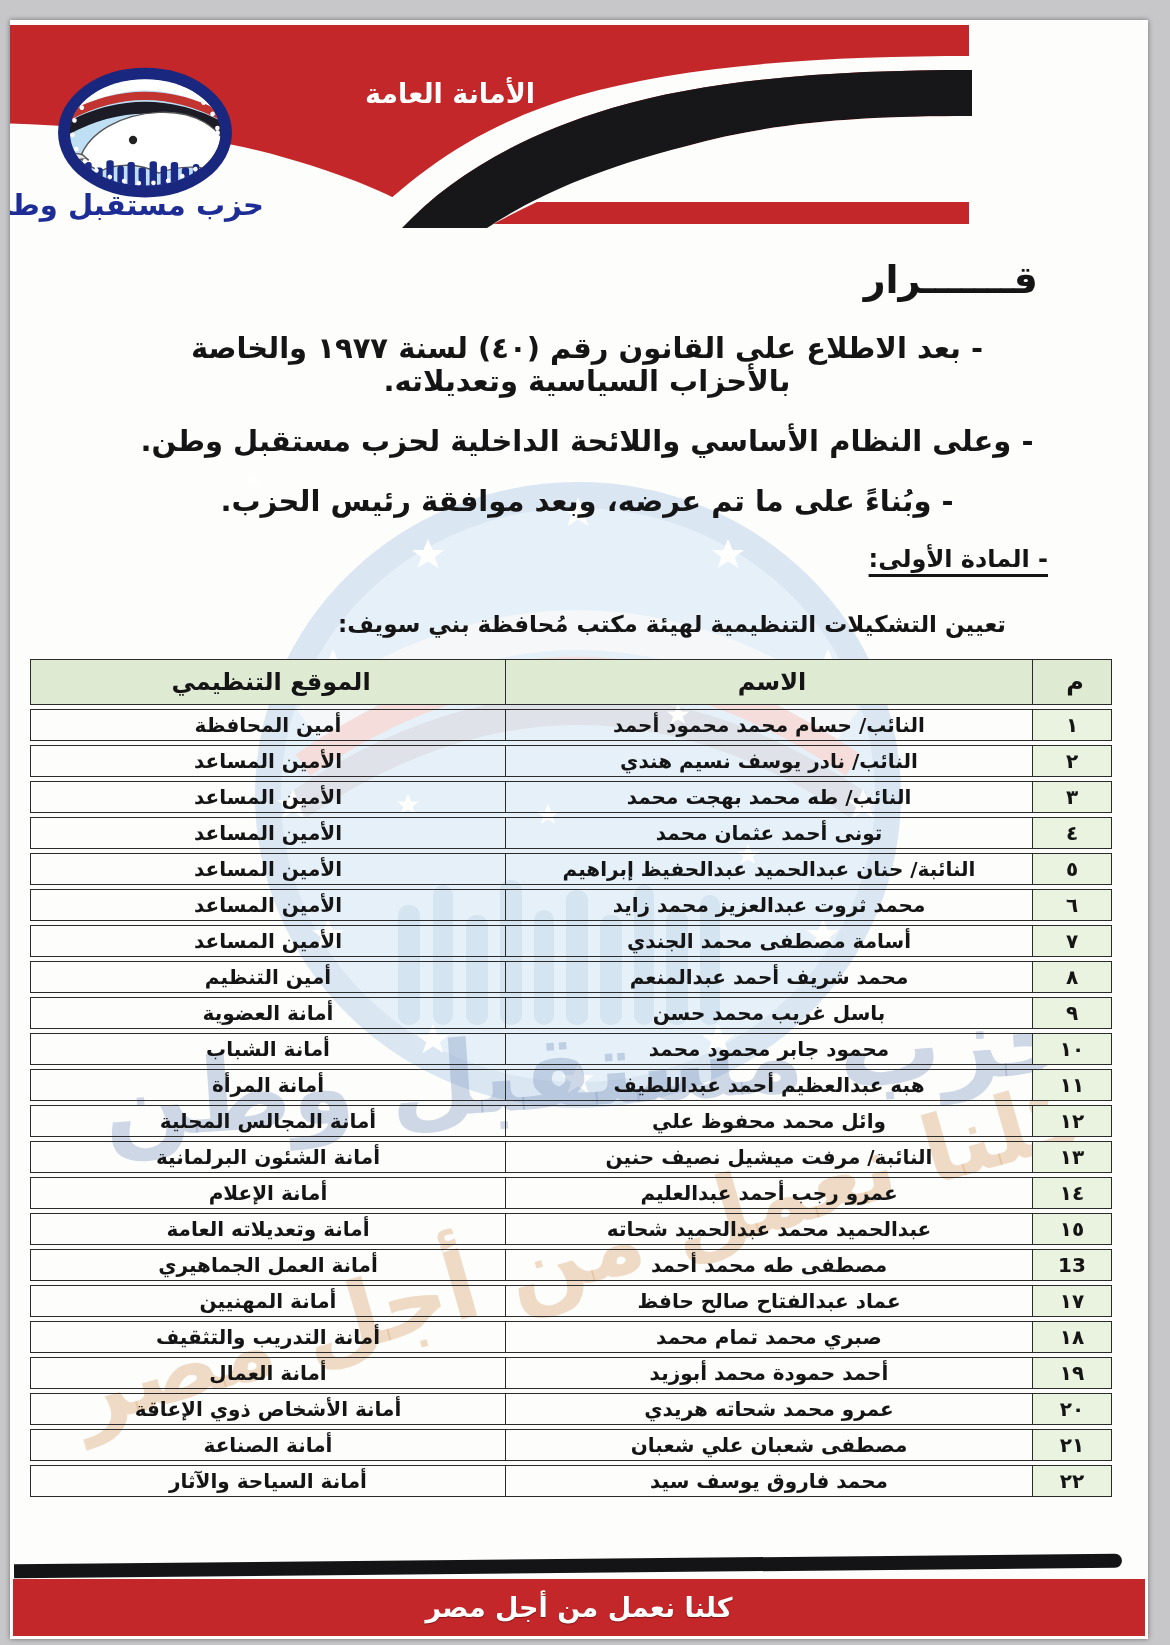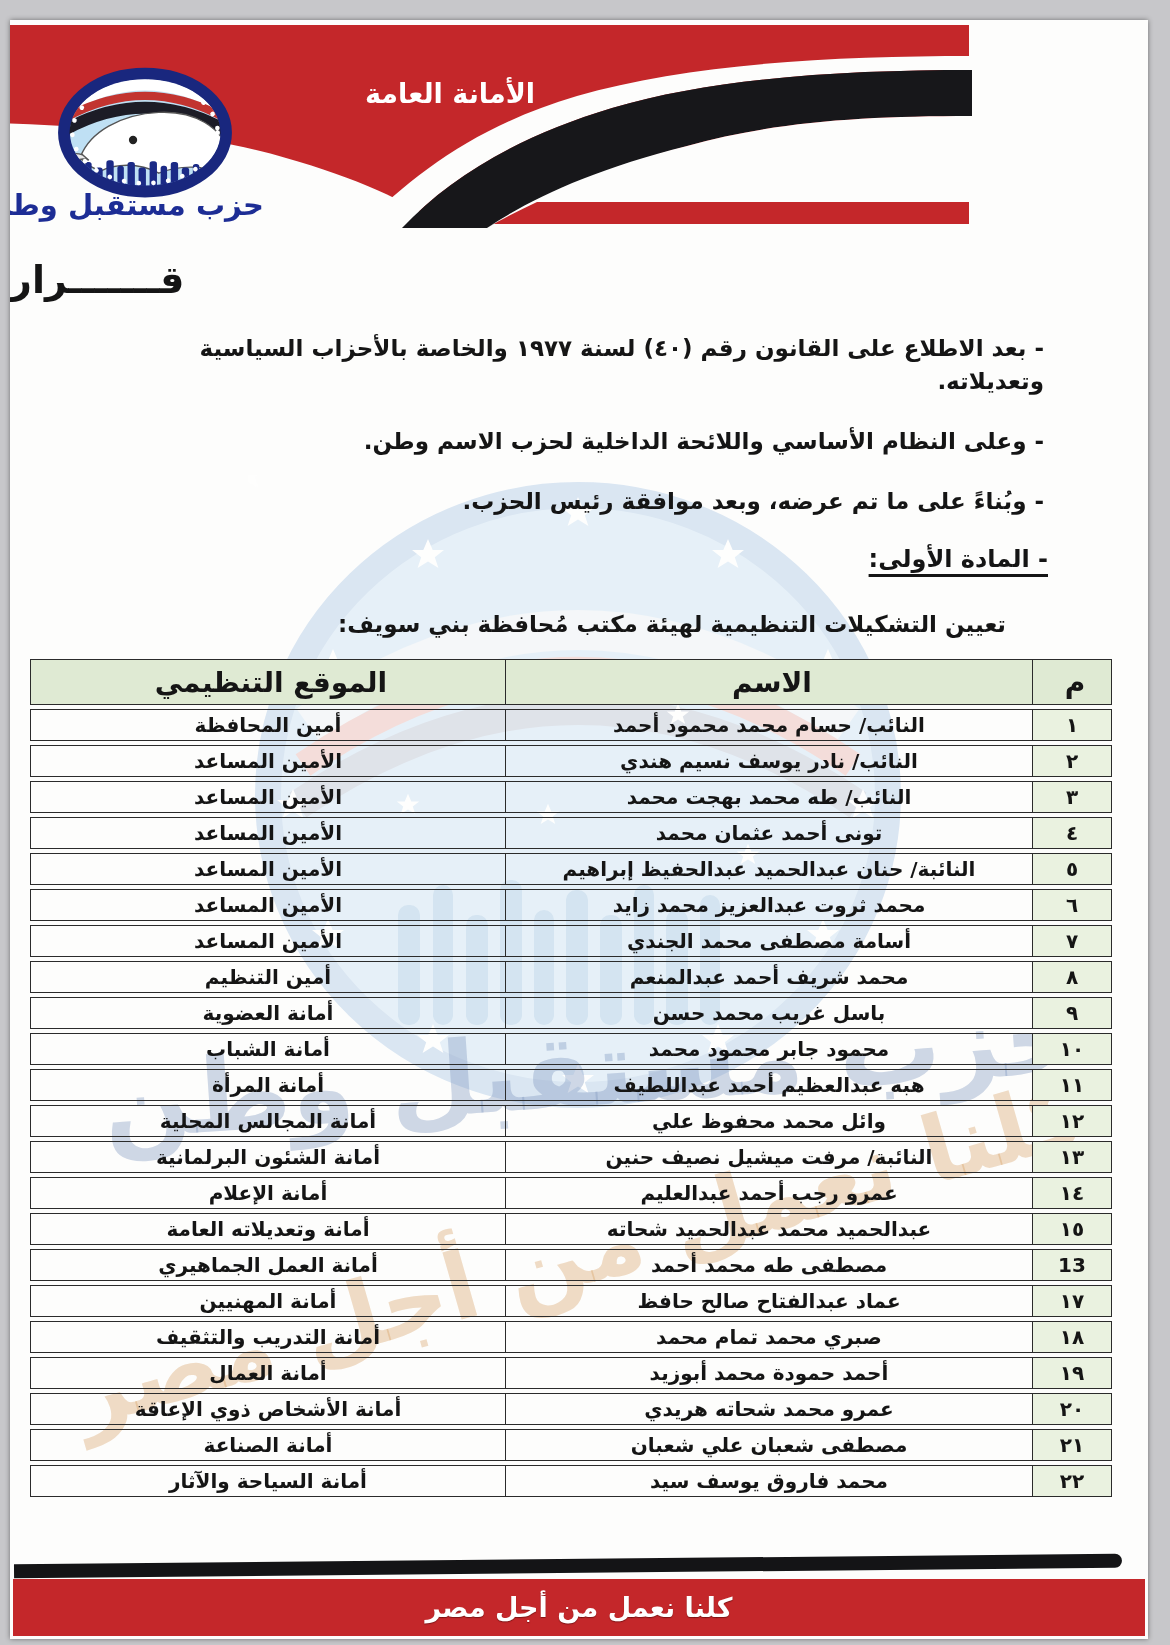--- a/index.html
+++ b/index.html
@@ -38,26 +38,26 @@
   }
   .wm-text2{
     top:1180px;right:40px;width:1060px;text-align:center;
     font-size:92px;font-weight:bold;white-space:nowrap;
     color:rgba(212,152,86,0.33);
     transform:rotate(-16deg);
   }
   
   .content{position:relative;z-index:2;padding-top:212px;color:#151515;}
   .decree-title{
-    text-align:left;margin:26px 110px 0 0;
+    text-align:right;margin:26px 110px 0 0;
     font-size:38px;font-weight:bold;letter-spacing:1px;
   }
   .preamble{margin:30px 104px 0 120px;}
   .preamble-item{
-    text-align:right;font-size:23px;font-weight:bold;
+    text-align:center;font-size:29px;font-weight:bold;
     line-height:33px;margin-bottom:27px;
   }
   .article-heading{
     margin:8px 100px 0 12px;font-size:24px;font-weight:bold;
     text-decoration:underline;text-underline-offset:7px;
     text-decoration-thickness:2.5px;
   }
   .article-intro{
     margin:38px 142px 0 0;font-size:23px;font-weight:bold;
   }
@@ -66,21 +66,21 @@
     width:1082px;margin:18px 36px 0 20px;
     border-collapse:separate;border-spacing:0 4px;
     direction:rtl;table-layout:fixed;
   }
   table.org th,table.org td{
     border:1.6px solid #2b2b2b;
     text-align:center;vertical-align:middle;
     font-weight:bold;padding:1px 6px;
     overflow:hidden;white-space:nowrap;
   }
-  table.org th{height:42px;font-size:28px;background:var(--header-green);padding-left:12px;}
+  table.org th{height:42px;font-size:24px;background:var(--header-green);padding-left:12px;}
   table.org td{height:28px;font-size:20px;background:transparent;}
   table.org td.numcell{background:var(--num-green);}
   table.org th:not(:first-child),table.org td:not(:first-child){border-right:none;}
   col.c-num{width:80px;}
   col.c-name{width:527px;}
   col.c-pos{width:475px;}
   
   .footer-black{
     position:absolute;left:4px;right:26px;bottom:66px;height:14px;z-index:3;
     background:#141416;transform:rotate(-0.55deg);
@@ -187,21 +187,21 @@
   </svg>
   <div class="wm wm-text1">حزب مستقبل وطن</div>
   <div class="wm wm-text2">كلنا نعمل من أجل مصر</div>
 
   <div class="content">
 
     <div class="decree-title">قـــــــرار</div>
 
     <div class="preamble">
       <div class="preamble-item">-  بعد الاطلاع على القانون رقم (٤٠) لسنة ١٩٧٧ والخاصة بالأحزاب السياسية وتعديلاته.</div>
-      <div class="preamble-item">-  وعلى النظام الأساسي واللائحة الداخلية لحزب الاسم وطن.</div>
+      <div class="preamble-item">-  وعلى النظام الأساسي واللائحة الداخلية لحزب مستقبل وطن.</div>
       <div class="preamble-item">-  وبُناءً على ما تم عرضه، وبعد موافقة رئيس الحزب.</div>
     </div>
 
     <div class="article-heading">- المادة الأولى:</div>
 
     <div class="article-intro">تعيين التشكيلات التنظيمية لهيئة مكتب مُحافظة بني سويف:</div>
 
     <table class="org">
       <colgroup>
         <col class="c-num">

